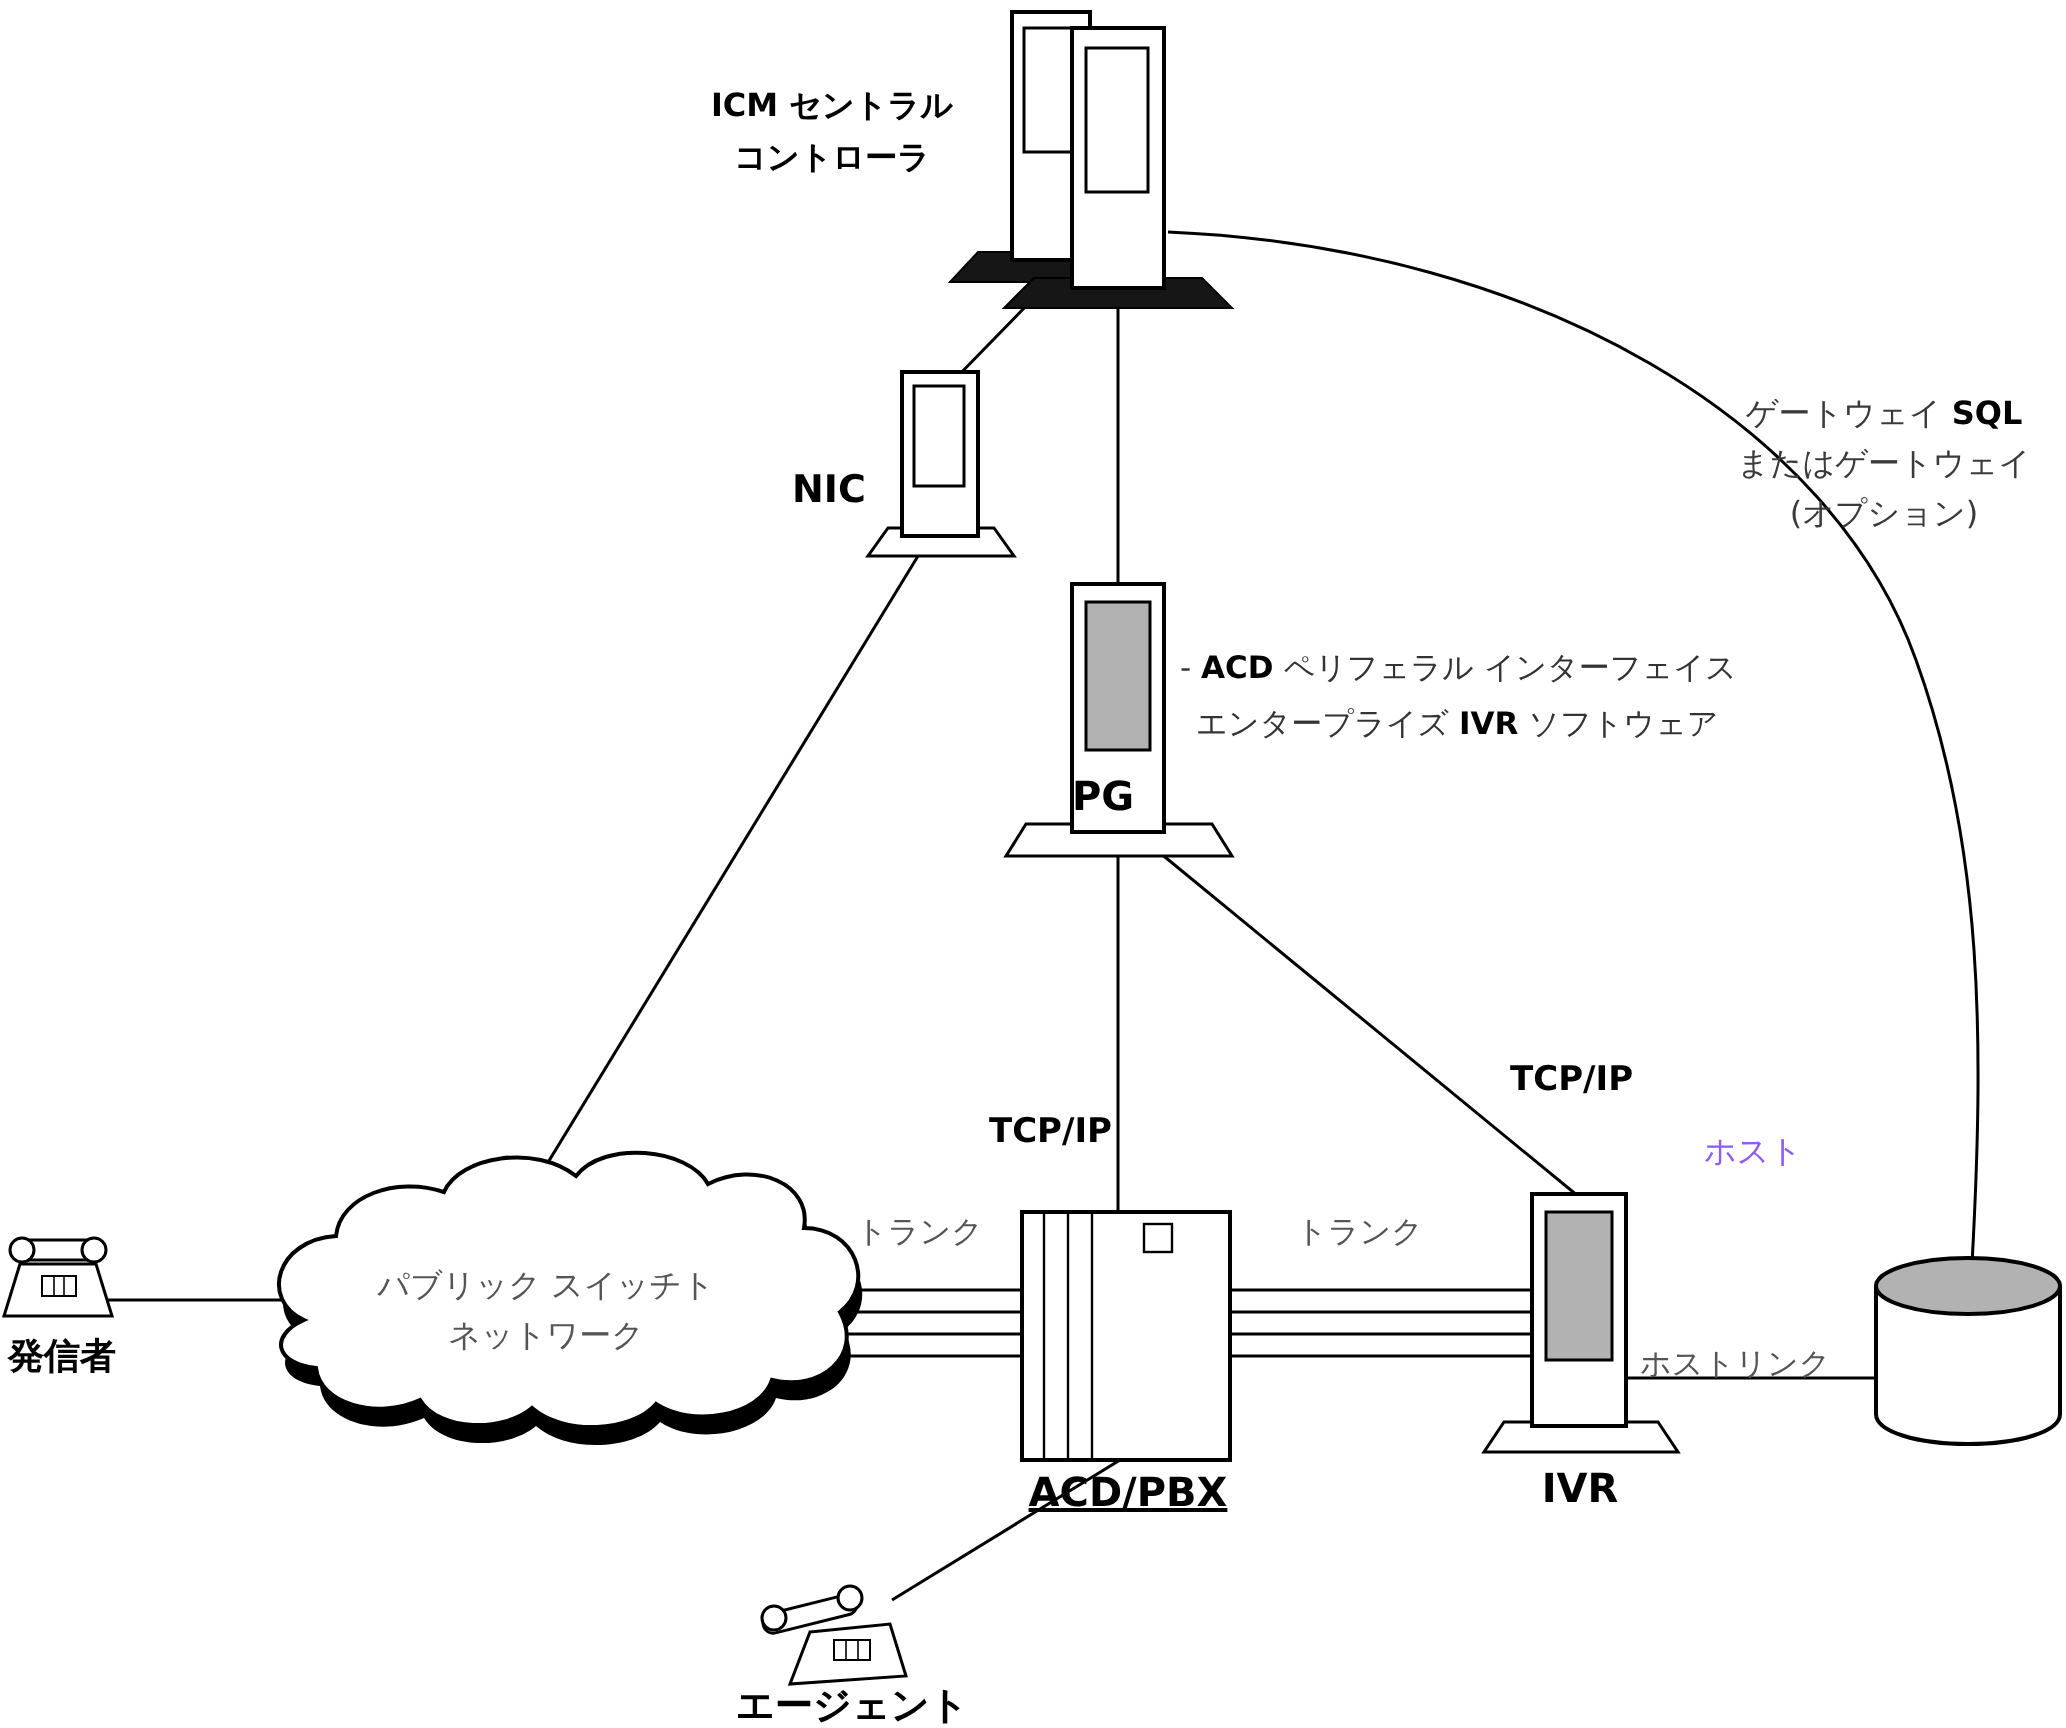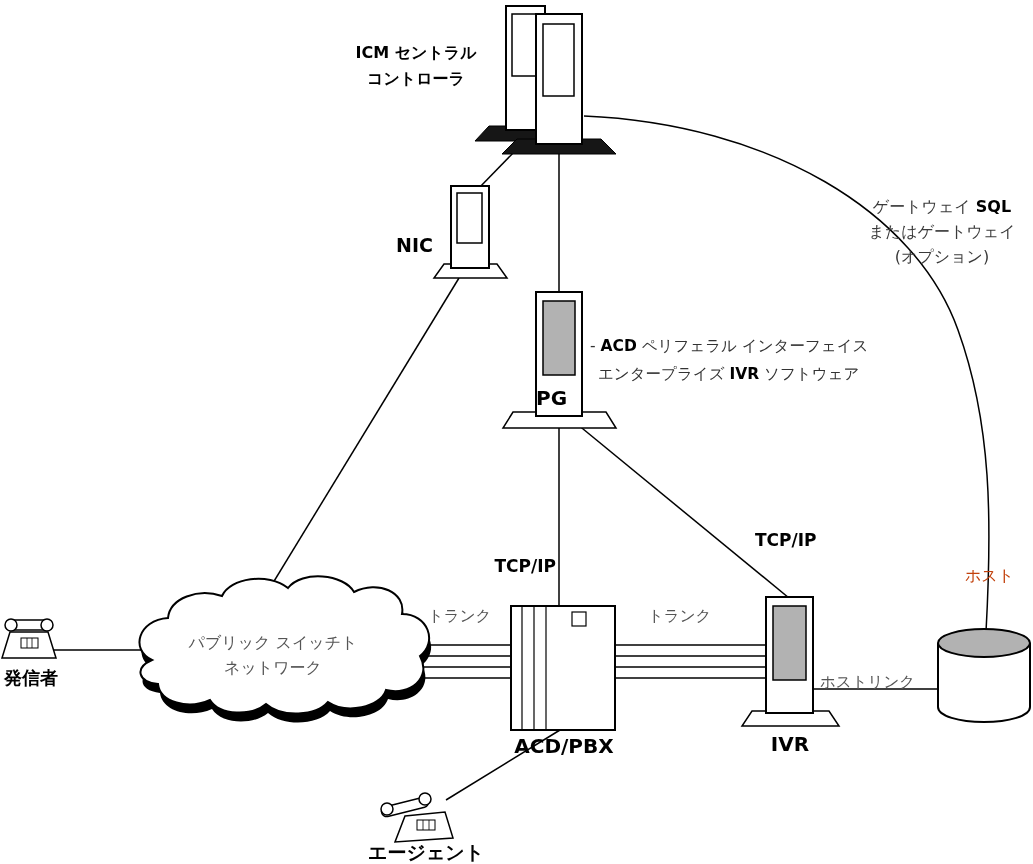--- a/index.html
+++ b/index.html
@@ -6,32 +6,32 @@
   html,body { background:#fff; }
   body { font-family:"DejaVu Sans","Liberation Sans",sans-serif; }
   .canvas { position:relative; width:1033px; height:864px; background:#fff; overflow:hidden; }
   .canvas > svg { position:absolute; left:0; top:0; z-index:1; }
   .lbl { position:absolute; z-index:2; color:#000; white-space:nowrap; }
   .b { font-weight:bold; color:#000;margin-top:16px; }
 
   .lbl-icm      { left:330px; top:40px;  width:172px; text-align:center; font-size:16px; font-weight:bold; line-height:26px; }
   .lbl-nic      { left:396px; top:234px; font-size:19px; font-weight:bold; }
   .lbl-pg       { left:536px; top:386px; width:46px; font-size:20px; font-weight:bold; }
-  .lbl-pgnotes  { left:590px; top:332px; font-size:15.5px; color:#333; line-height:28px; }
+  .lbl-pgnotes  { left:590px; top:320px; font-size:15.5px; color:#333; line-height:28px; }
   .lbl-pgnotes .note2 { margin-left:8px; }
   .lbl-gateway  { left:861px; top:194px; width:162px; text-align:center; font-size:16px; color:#3a3a3a; line-height:25px; }
   .lbl-tcpip-left  { left:494px; top:556px; width:62px; text-align:right; font-size:17px; font-weight:bold; }
   .lbl-tcpip-right { left:755px; top:530px; font-size:17px; font-weight:bold; }
   .lbl-trunk-left  { left:428px; top:606px; font-size:15.5px; color:#555; }
   .lbl-trunk-right { left:648px; top:606px; font-size:15.5px; color:#555; }
   .lbl-cloud    { left:180px; top:630px; width:186px; text-align:center; font-size:16px; color:#555; line-height:25px; }
   .lbl-caller   { left:4px;   top:666px; font-size:18px; font-weight:bold; }
-  .lbl-acd      { left:509px; top:734px; width:110px; text-align:center; font-size:20px; font-weight:bold; }
+  .lbl-acd      { left:509px; top:734px; width:110px; text-align:center; font-size:20px; font-weight:bold;text-decoration:underline; }
   .lbl-ivr      { left:765px; top:732px; width:50px; text-align:center; font-size:20px; font-weight:bold; }
-  .lbl-host     { left:852px; top:564px; width:162px; text-align:right; font-size:16px; color:#c2410c; line-height:24px; }
+  .lbl-host     { left:852px; top:564px; width:162px; text-align:left; font-size:16px; color:#8b5cf6; line-height:24px; }
   .lbl-hostlink { left:820px; top:672px; font-size:15.5px; color:#555; }
   .lbl-agent    { left:368px; top:840px; width:112px; text-align:center; font-size:19px; font-weight:bold; }
 </style>
 </head>
 <body>
 
 <div class="canvas">
 
   <svg width="1033" height="864" viewBox="0 0 1033 864">
 

